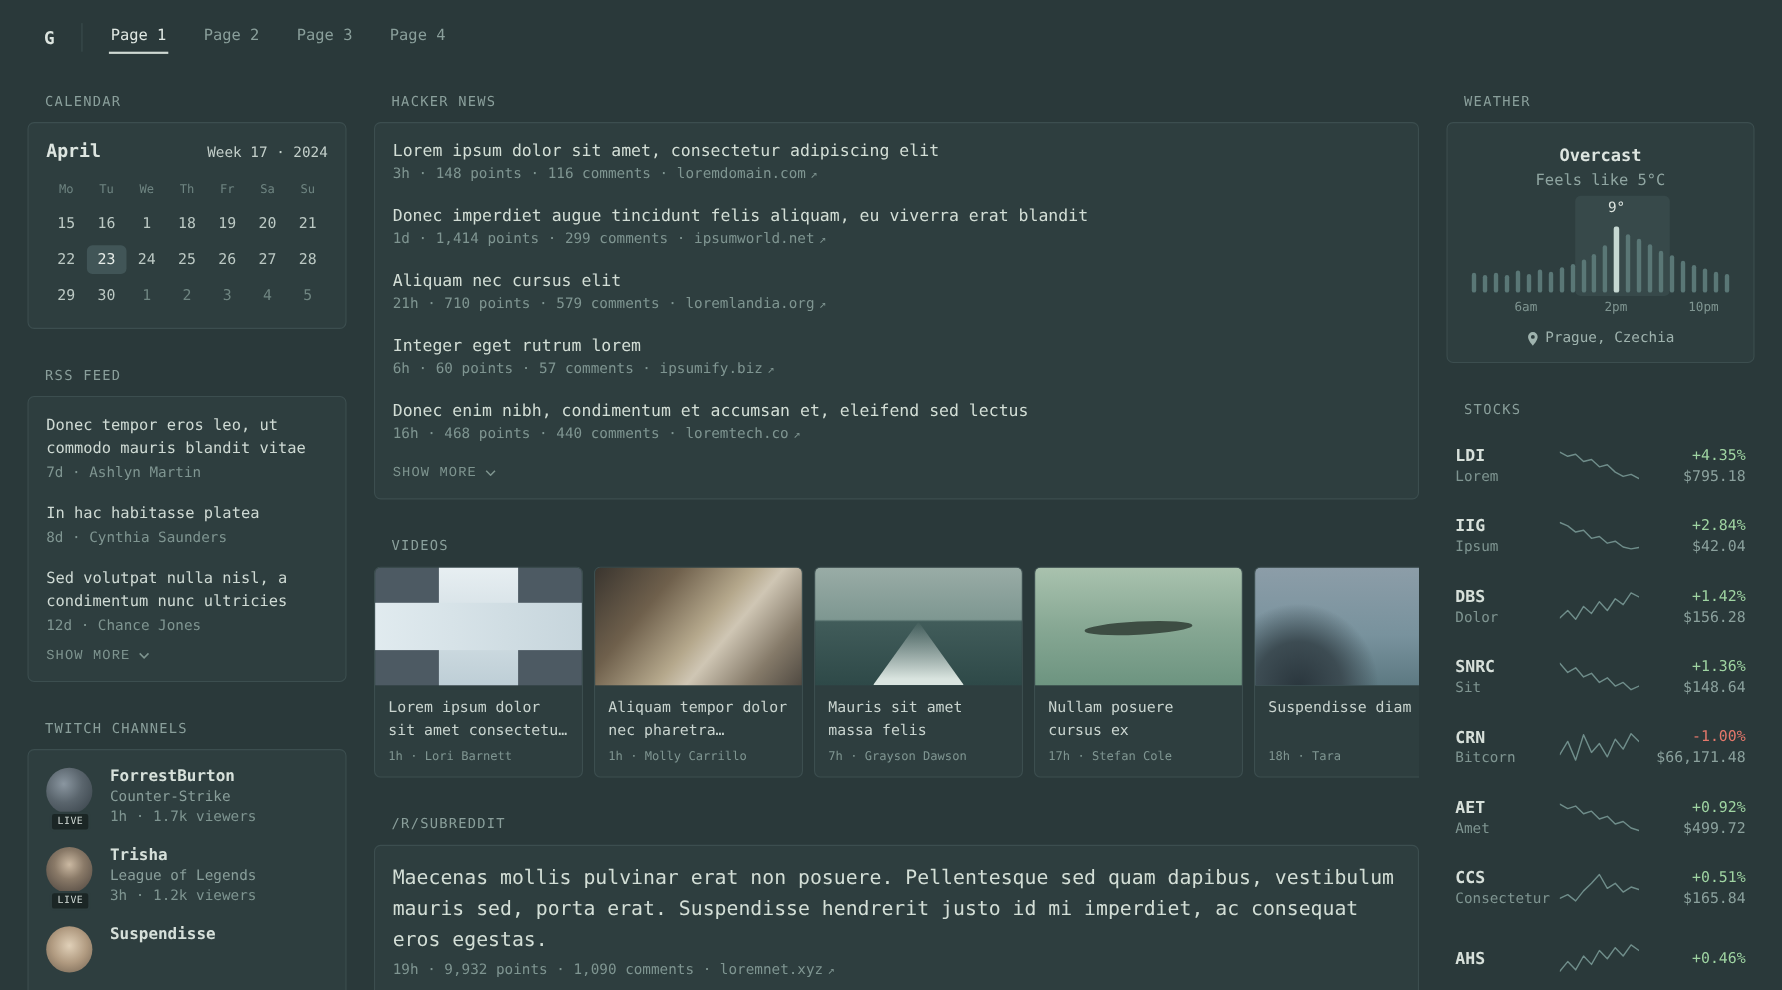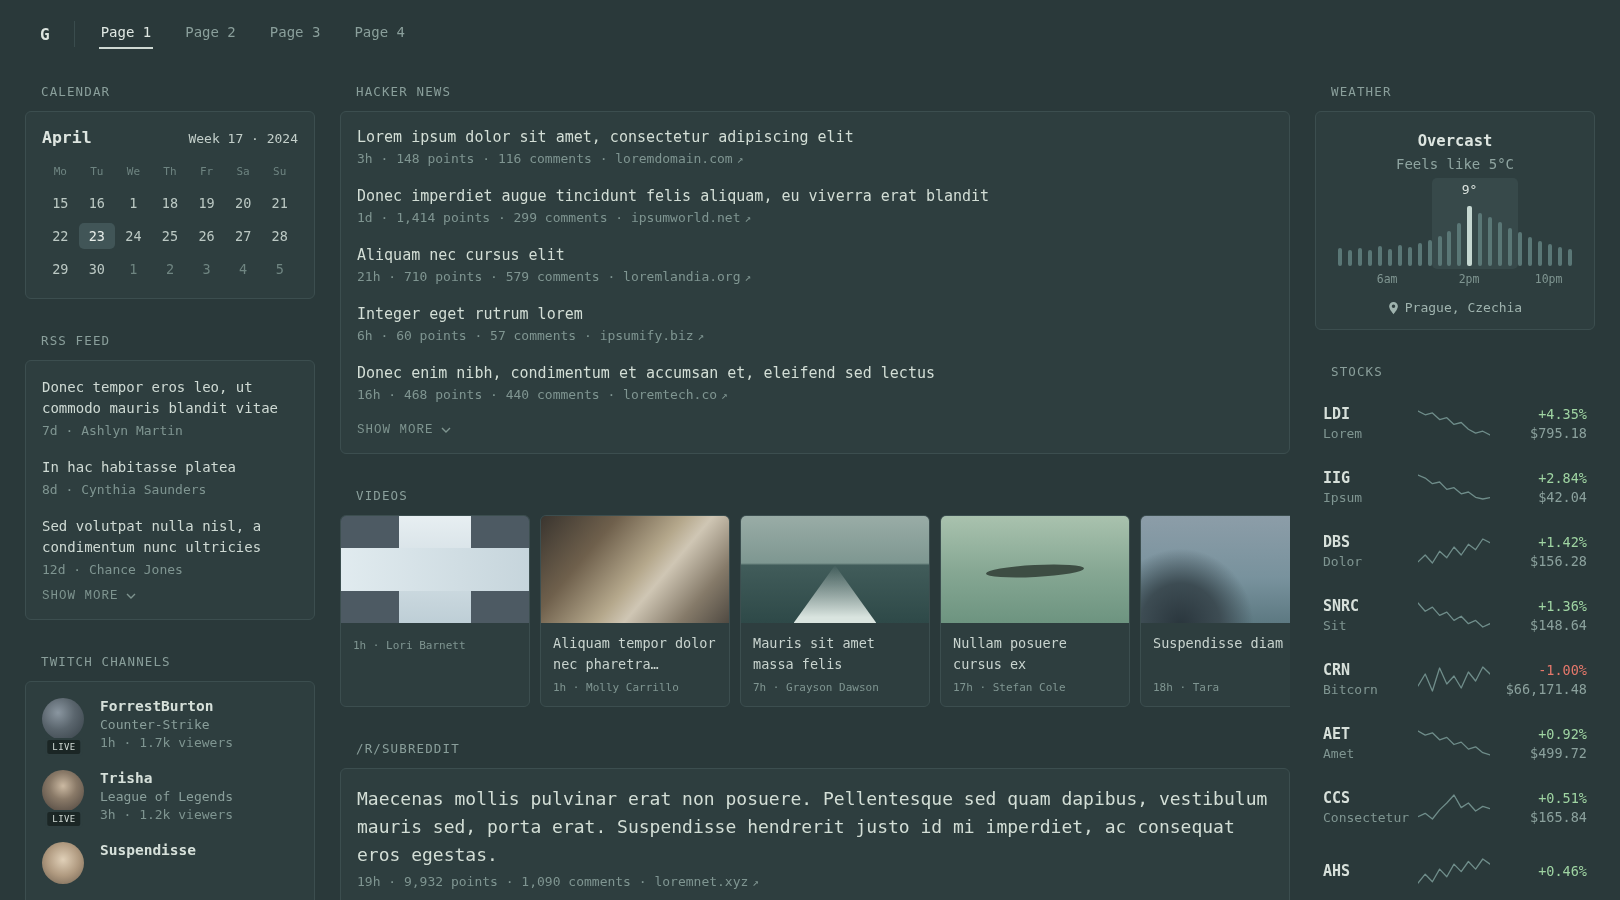--- a/index.html
+++ b/index.html
@@ -266,20 +266,21 @@
           </button>
         </div>
       </section>
 
       <section>
         <h2 class="sec-title">VIDEOS</h2>
         <div class="video-row">
             <div class="video-card">
               <div class="thumb thumb-cross"></div>
               <div class="video-body">
+                <div class="video-title">Lorem ipsum dolor sit amet consectetu…</div>
                 <div class="video-meta">1h · Lori Barnett</div>
               </div>
             </div>
             <div class="video-card">
               <div class="thumb thumb-camera"></div>
               <div class="video-body">
                 <div class="video-title">Aliquam tempor dolor nec pharetra…</div>
                 <div class="video-meta">1h · Molly Carrillo</div>
               </div>
             </div>

